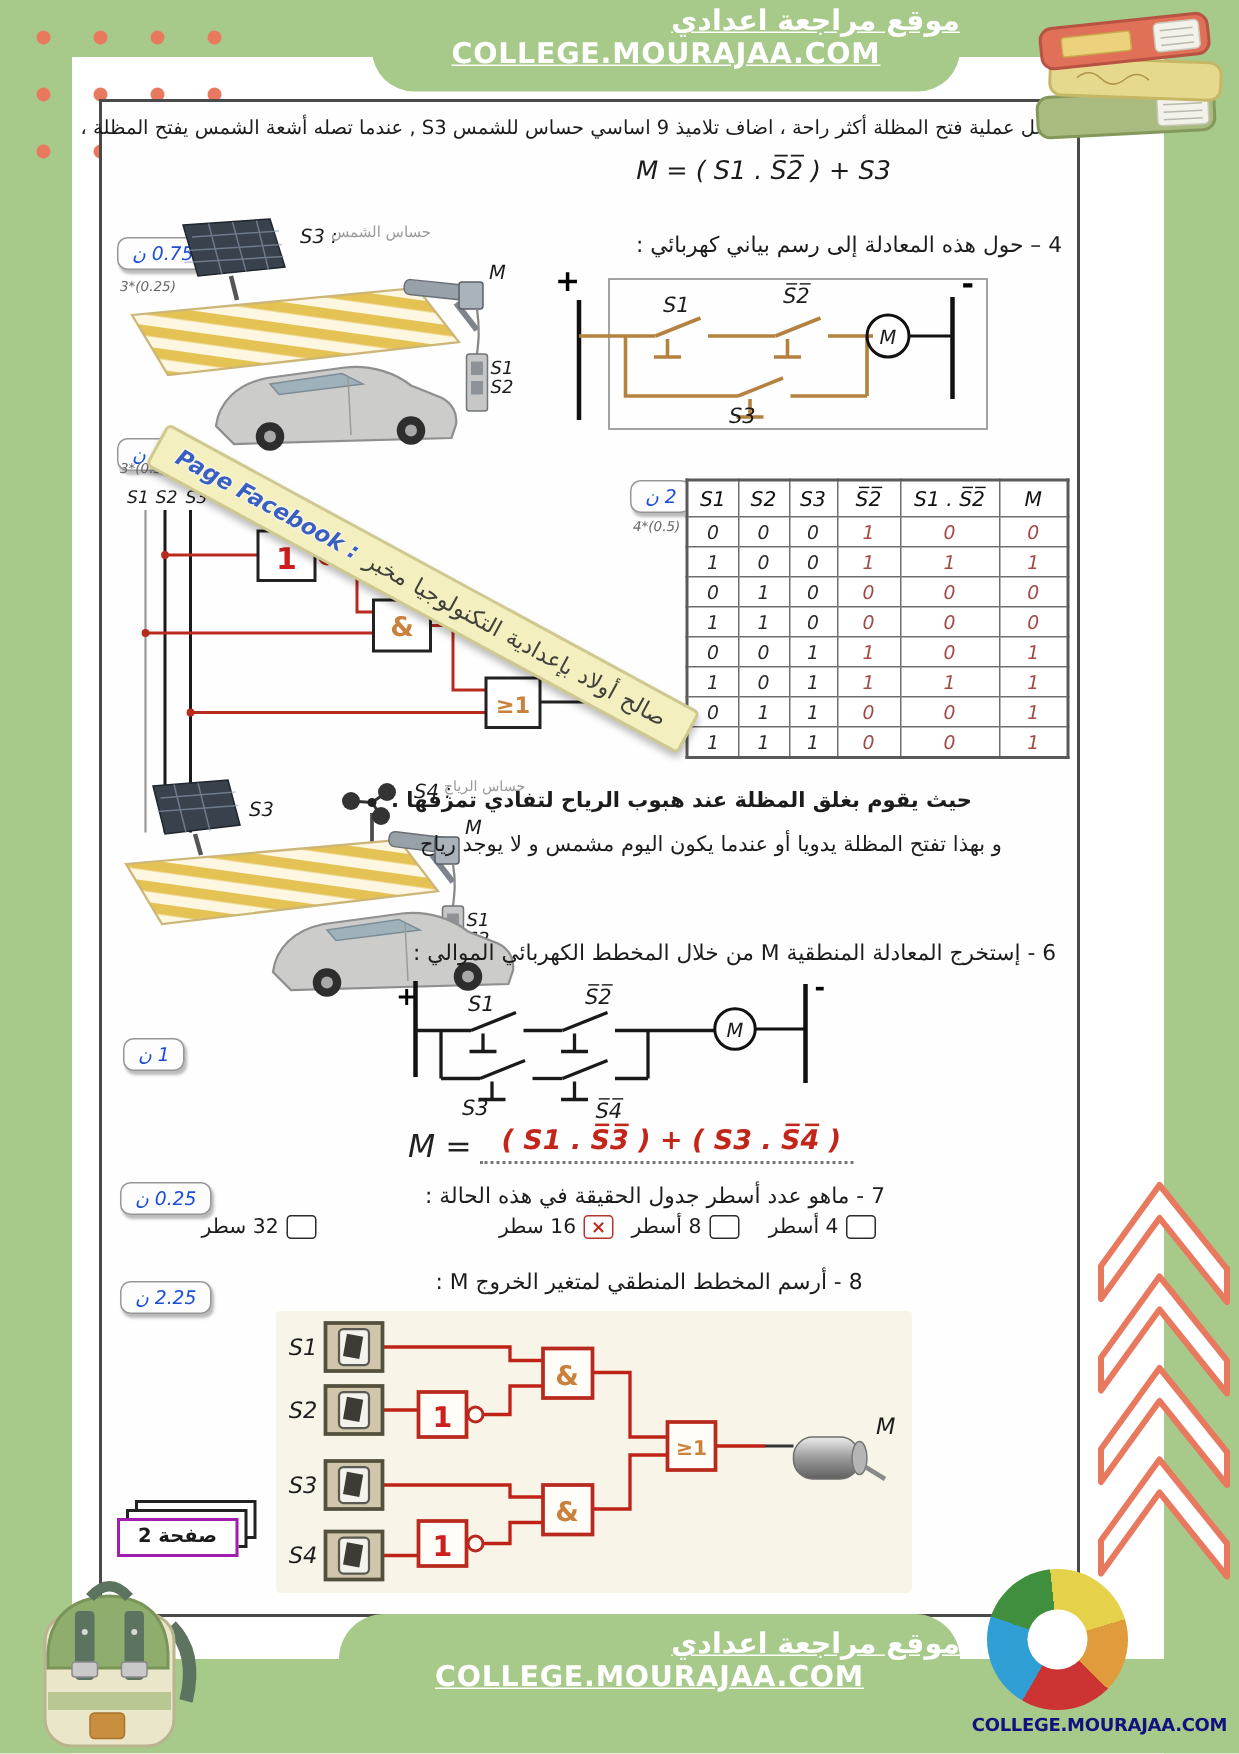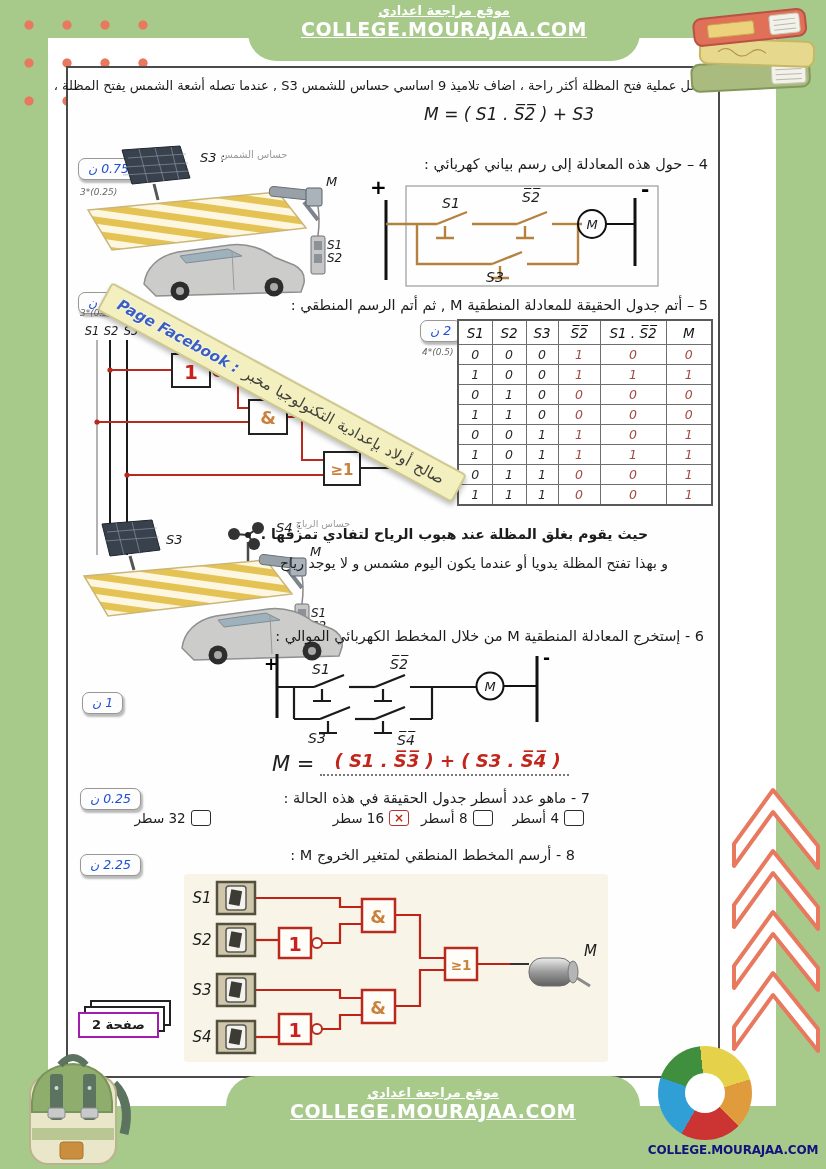--- a/index.html
+++ b/index.html
@@ -16,21 +16,21 @@
   .band-bottom{left:0;top:1106px;width:826px;height:63px;}
   .dots{
     left:0;top:0;width:170px;height:118px;
     background-image:radial-gradient(circle,#e8795f 0 4.2px,rgba(0,0,0,0) 5px);
     background-size:38px 38px;background-position:10px 6px;
   }
   
   .banner{background:#a7ca8b;text-align:center;color:#fff;}
   .banner-top{left:248px;top:0;width:392px;height:58px;border-radius:0 0 28px 28px;padding-top:3px;}
   .banner-bottom{left:226px;top:1076px;width:414px;height:70px;border-radius:30px 30px 0 0;padding-top:9px;}
-  .banner .t1{font-size:13px;font-weight:bold;text-decoration:underline;direction:rtl;}
+  .banner .t1{font-size:19px;font-weight:bold;text-decoration:underline;direction:rtl;text-align:right;}
   .banner .t2{font-size:19px;font-weight:bold;text-decoration:underline;letter-spacing:.5px;}
   
   .doc{left:66px;top:66px;width:650px;height:1008px;background:#fefefe;border:2px solid #4a4a4a;}
   .ar{direction:rtl;text-align:right;}
   .line{position:absolute;white-space:nowrap;}
   .t13{font-size:13px;} .t15{font-size:14.5px;}
   .eq-intro{font-size:17px;font-style:italic;direction:ltr;}
   
   .badge{
     position:absolute;background:#fdfdfd;border:1.2px solid #979797;border-radius:7px;
@@ -213,21 +213,20 @@
     <text x="78" y="32" class="hwt" font-size="14" fill="#b5813f">S1</text>
     <text x="158" y="26" class="hwt" font-size="14" fill="#b5813f">S̅2̅</text>
     <text x="122" y="106" class="hwt" font-size="14" fill="#b5813f">S3</text>
     <circle cx="228" cy="48" r="14" fill="none" stroke="#111" stroke-width="2"></circle>
     <text x="228" y="53" text-anchor="middle" class="hwt" font-size="13">M</text>
     <line x1="242" y1="48" x2="271" y2="48" stroke="#111" stroke-width="2"></line>
     <line x1="271" y1="22" x2="271" y2="90" stroke="#111" stroke-width="3"></line>
     <text x="277" y="20" font-size="20" font-weight="bold">-</text>
   </svg>
 
-  <div class="line ar t15" style="right:10px;top:229px">5 – أتم جدول الحقيقة للمعادلة المنطقية M , ثم أتم الرسم المنطقي :</div>
   <div class="badge" style="left:352px;top:252px">2 ن</div>
   <div class="badge-sub" style="left:354px;top:279px">4*(0.5)</div>
   <div class="badge" style="left:10px;top:224px">1.5 ن</div>
   <div class="badge-sub" style="left:12px;top:240px">3*(0.5)</div>
 
   <table class="tt">
     <colgroup>
         <col class="c1">
         <col class="c2">
         <col class="c3">

